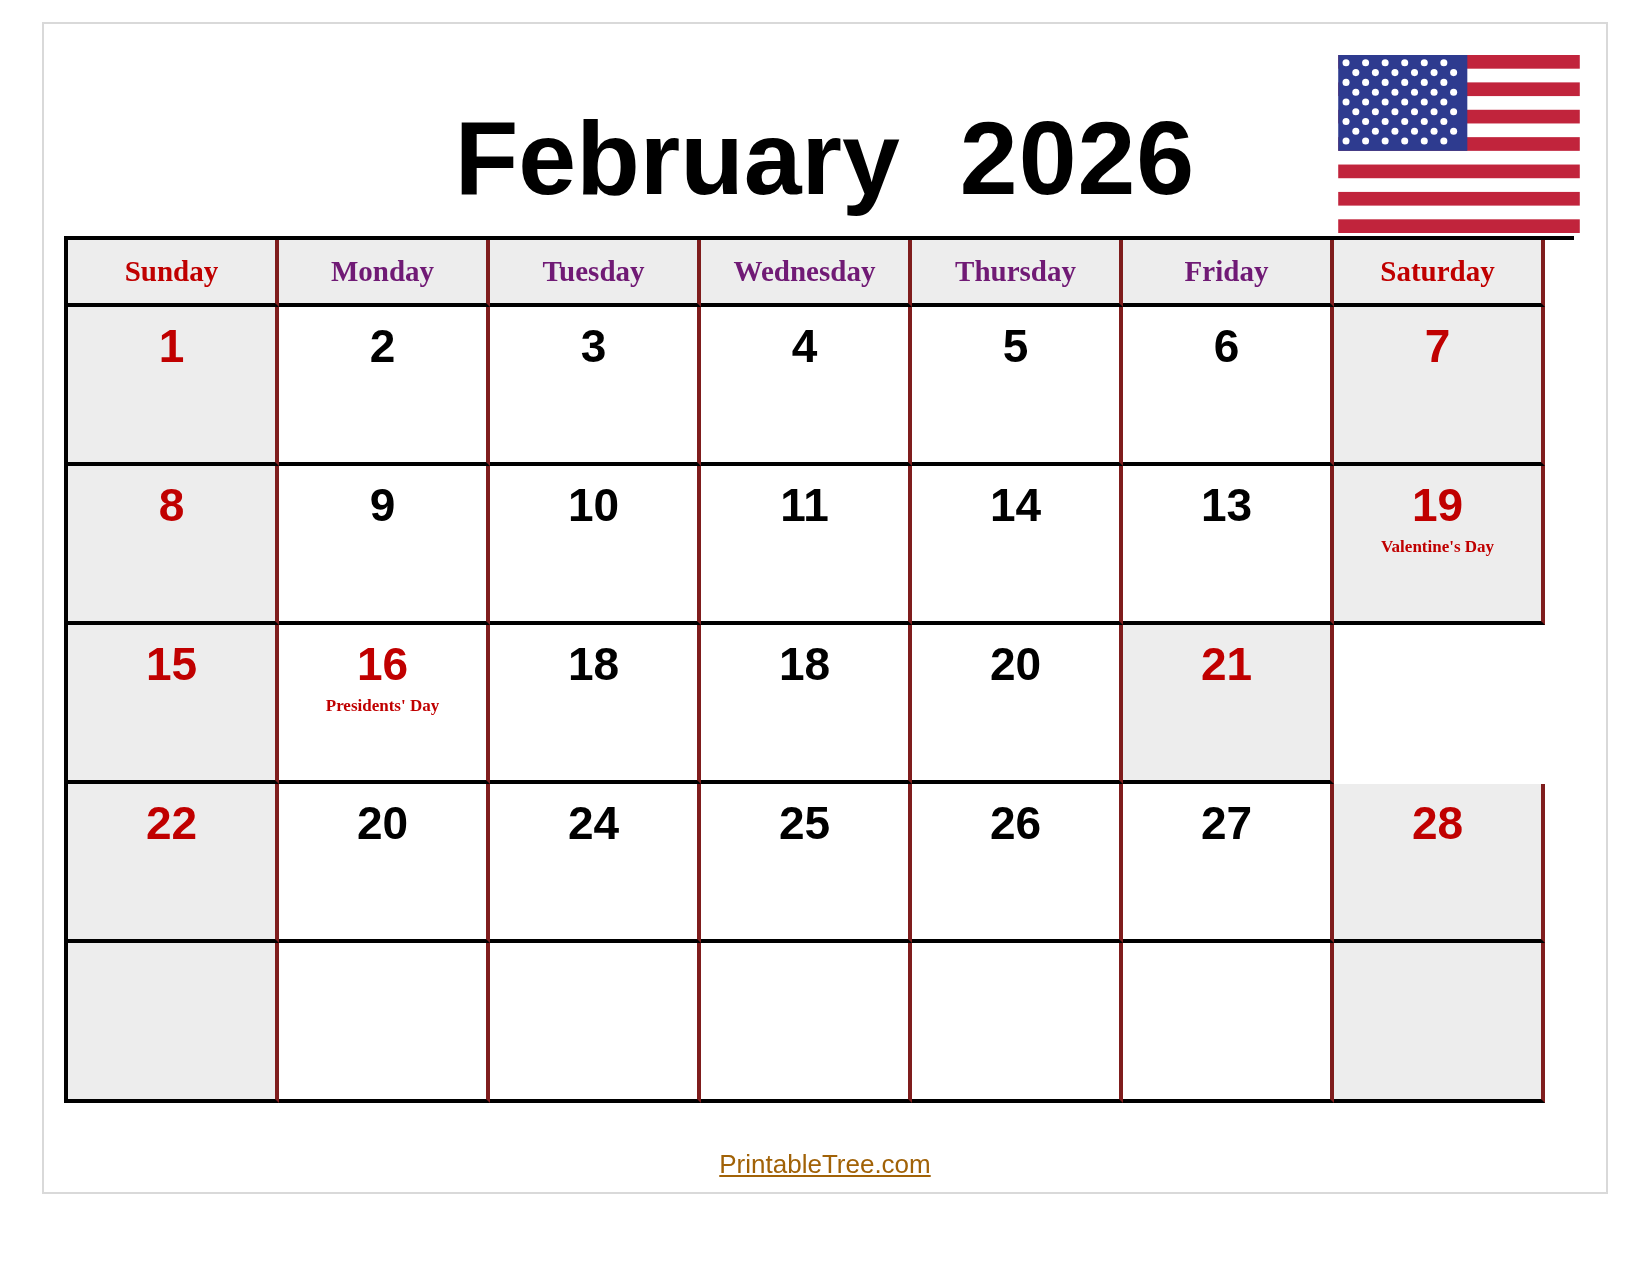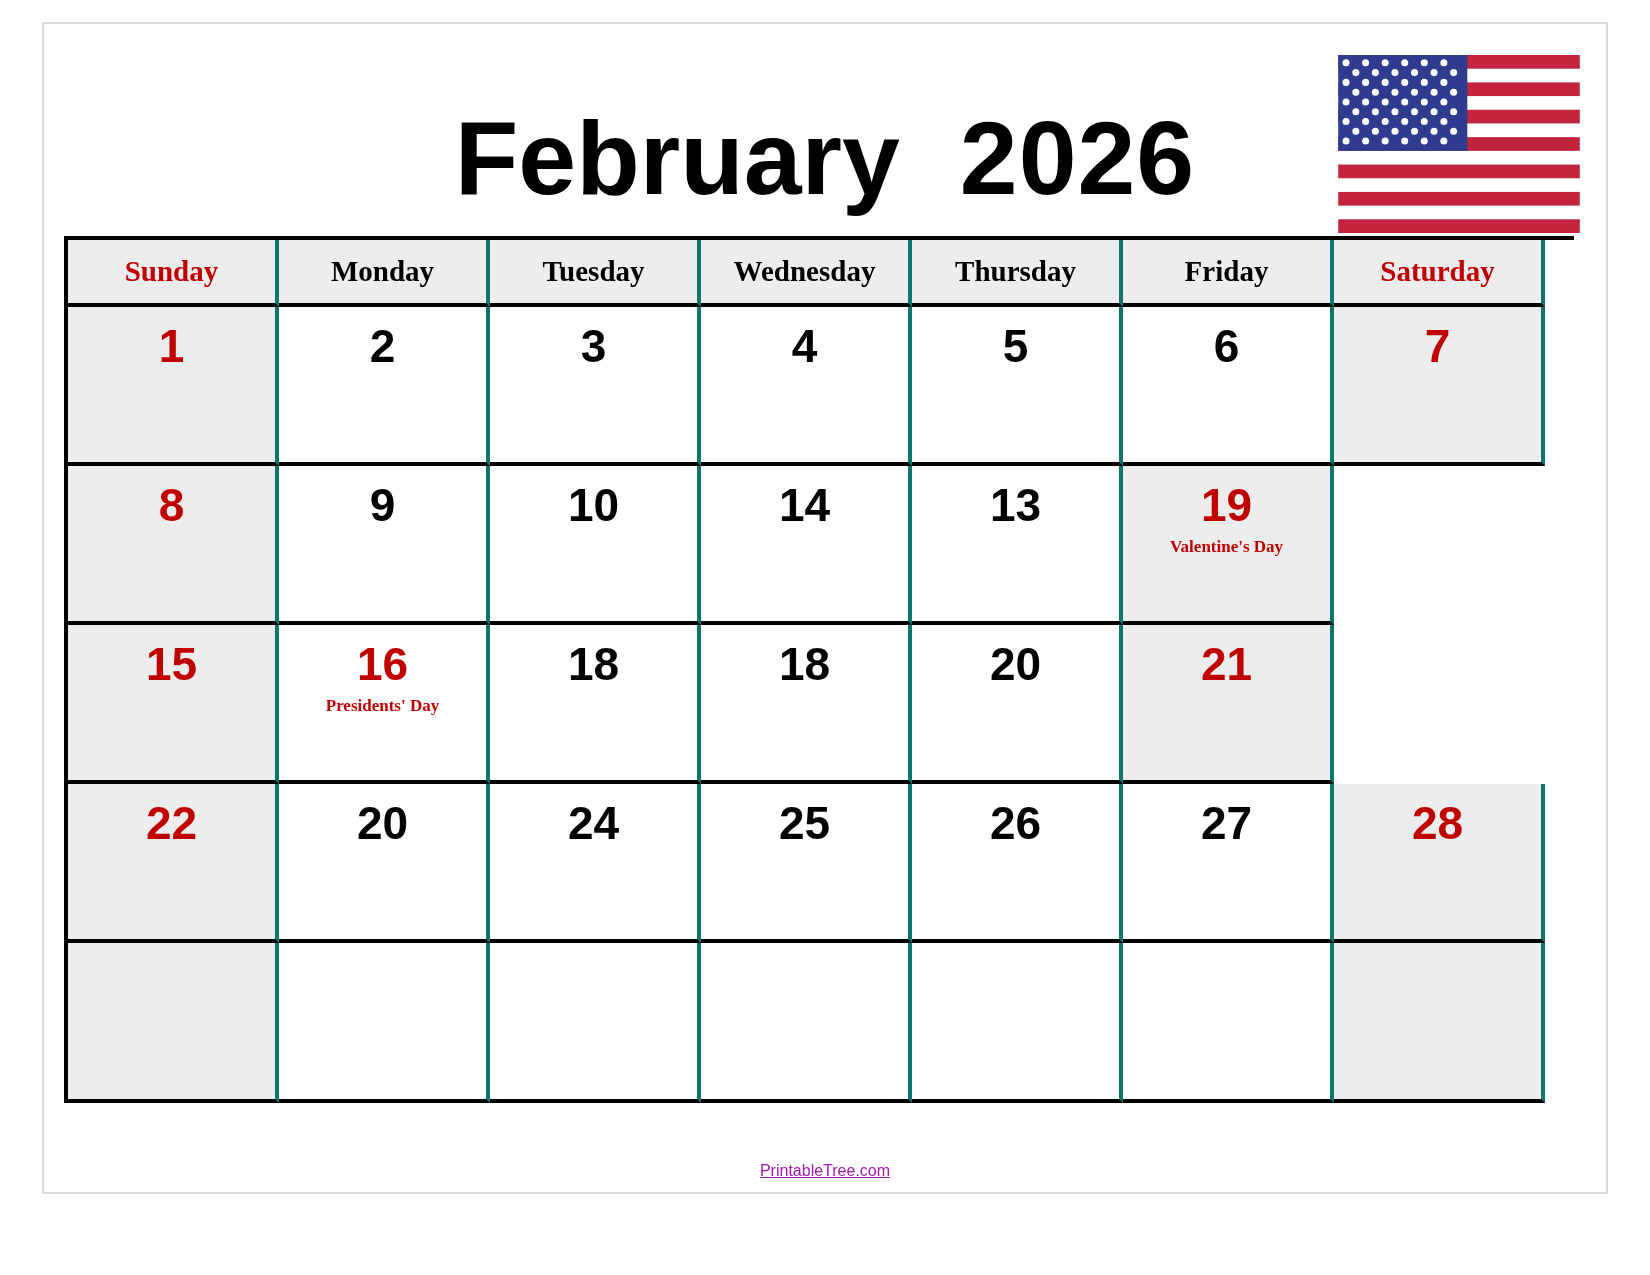--- a/index.html
+++ b/index.html
@@ -66,41 +66,41 @@
     border-left: 4px solid #000;
     border-top: 4px solid #000;
     box-sizing: content-box;
   }
   .row {
     display: flex;
   }
   .cell {
     flex: 0 0 auto;
     width: 211px;
-    border-right: 4px solid #0f766e;
+    border-right: 4px solid #7f1d1d;
     border-bottom: 4px solid #000;
     box-sizing: border-box;
     position: relative;
     background: #ffffff;
   }
   .cell.weekend { background: #ededed; }
 
   
   .row.head .cell {
     height: 67px;
     display: flex;
     align-items: center;
     justify-content: center;
     background: #ededed;
   }
   .row.head .cell .dow {
     font-family: "Liberation Serif", serif;
     font-size: 29px;
     font-weight: bold;
-    color: #000000;
+    color: #701a75;
   }
   .row.head .cell.weekend .dow { color: #c00000; }
 
   
   .row.week .cell { height: 159px; }
   .daynum {
     position: absolute;
     left: 0;
     right: 0;
     top: 16px;
@@ -132,22 +132,22 @@
   
   .footer {
     position: absolute;
     left: 0;
     right: 0;
     bottom: 12px;
     text-align: center;
   }
   .footer a {
     font-family: "Liberation Sans", sans-serif;
-    font-size: 16px;
-    color: #a21caf;
+    font-size: 26px;
+    color: #a16207;
     text-decoration: underline;
   }
 </style>
 </head>
 <body>
 
 <div class="page">
 
   <div class="header">
     <div class="title">
@@ -281,20 +281,23 @@
         <div class="cell weekend">
           <div class="daynum">8</div>
         </div>
         <div class="cell">
           <div class="daynum">9</div>
         </div>
         <div class="cell">
           <div class="daynum">10</div>
         </div>
         <div class="cell">
+          <div class="daynum">11</div>
+        </div>
+        <div class="cell">
           <div class="daynum">14</div>
         </div>
         <div class="cell">
           <div class="daynum">13</div>
         </div>
         <div class="cell weekend has-holiday">
           <div class="daynum">19</div>
           <div class="holiday">Valentine's Day</div>
         </div>
       </div>

